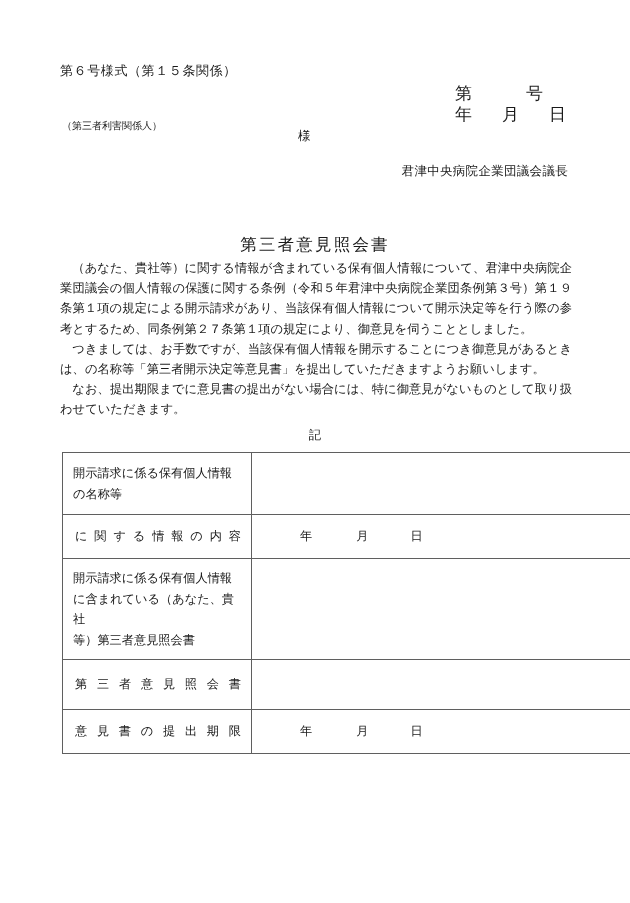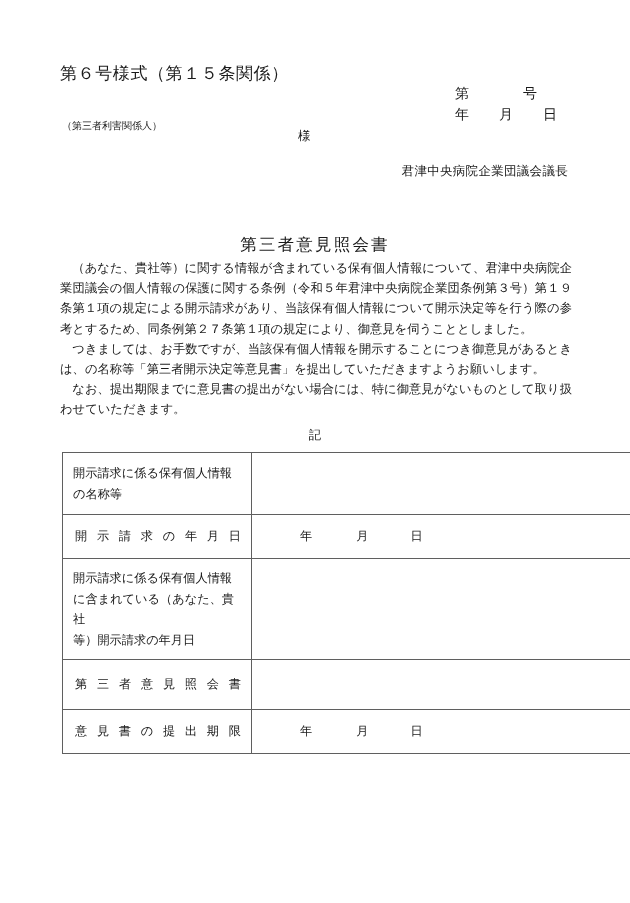--- a/index.html
+++ b/index.html
@@ -19,30 +19,30 @@
     position: absolute;
     inset: 0;
     background: #ffffff;
   }
 
   
   .form-no {
     position: absolute;
     left: 60px;
     top: 62px;
-    font-size: 17px;
+    font-size: 13px;
     letter-spacing: 0.6px;
     white-space: nowrap;
   }
 
   .doc-meta {
     position: absolute;
     left: 455px;
     top: 83px;
-    font-size: 14px;
+    font-size: 17px;
     line-height: 21px;
     white-space: nowrap;
   }
   .doc-meta .meta-row {
     display: block;
     width: 120px;
   }
   .meta-row .sp-a { display: inline-block; width: 54px; }
   .meta-row .sp-b { display: inline-block; width: 30px; }
   .meta-row .sp-c { display: inline-block; width: 30px; }
@@ -185,32 +185,32 @@
       <tr class="r1">
         <td class="label">
           <span class="lbl-wrap">開示請求に係る保有個人情報</span>
           <span class="lbl-wrap">の名称等</span>
         </td>
         <td class="value"></td>
       </tr>
 
       <tr class="r2">
         <td class="label">
-          <span class="lbl-spread">開示請求の年月日</span>
+          <span class="lbl-spread">に関する情報の内容</span>
         </td>
         <td class="value">
           <span class="date-slot"><span>年</span><span class="d-a"></span><span>月</span><span class="d-b"></span><span>日</span></span>
         </td>
       </tr>
 
       <tr class="r3">
         <td class="label">
           <span class="lbl-wrap">開示請求に係る保有個人情報</span>
           <span class="lbl-wrap">に含まれている（あなた、貴社</span>
-          <span class="lbl-wrap">等）開示請求の年月日</span>
+          <span class="lbl-wrap">等）第三者意見照会書</span>
         </td>
         <td class="value"></td>
       </tr>
 
       <tr class="r4">
         <td class="label">
           <span class="lbl-spread">第三者意見照会書</span>
         </td>
         <td class="value"></td>
       </tr>

